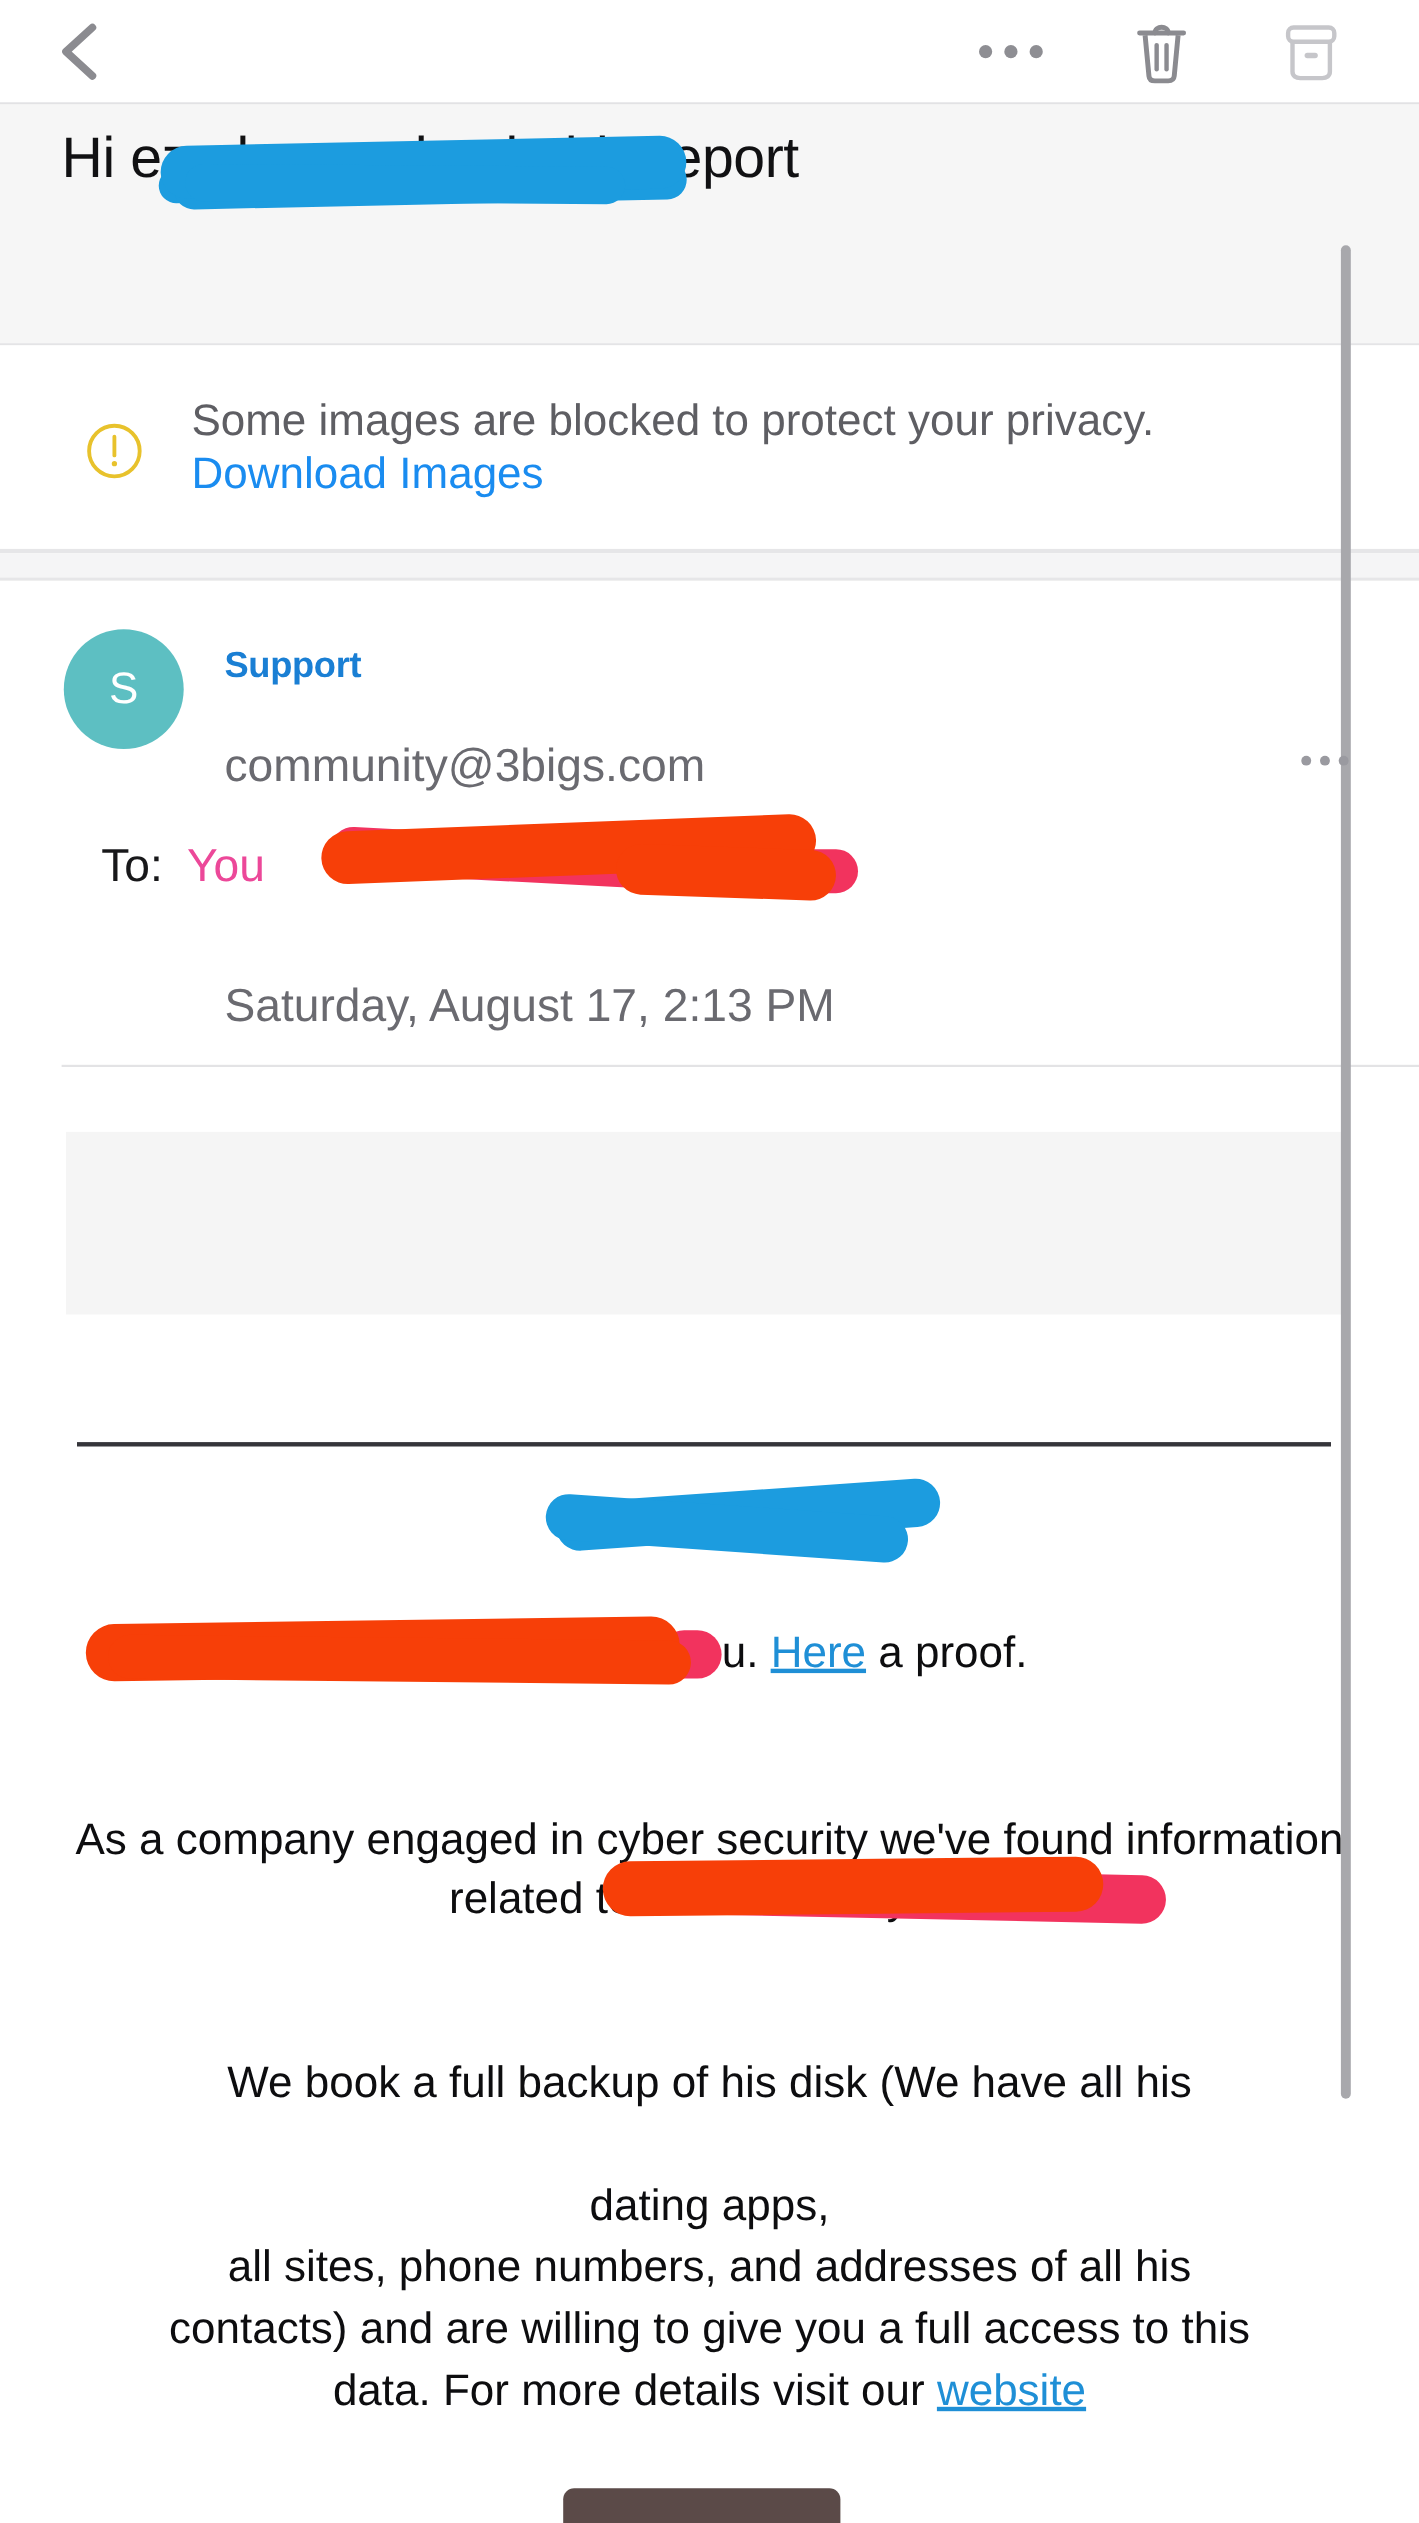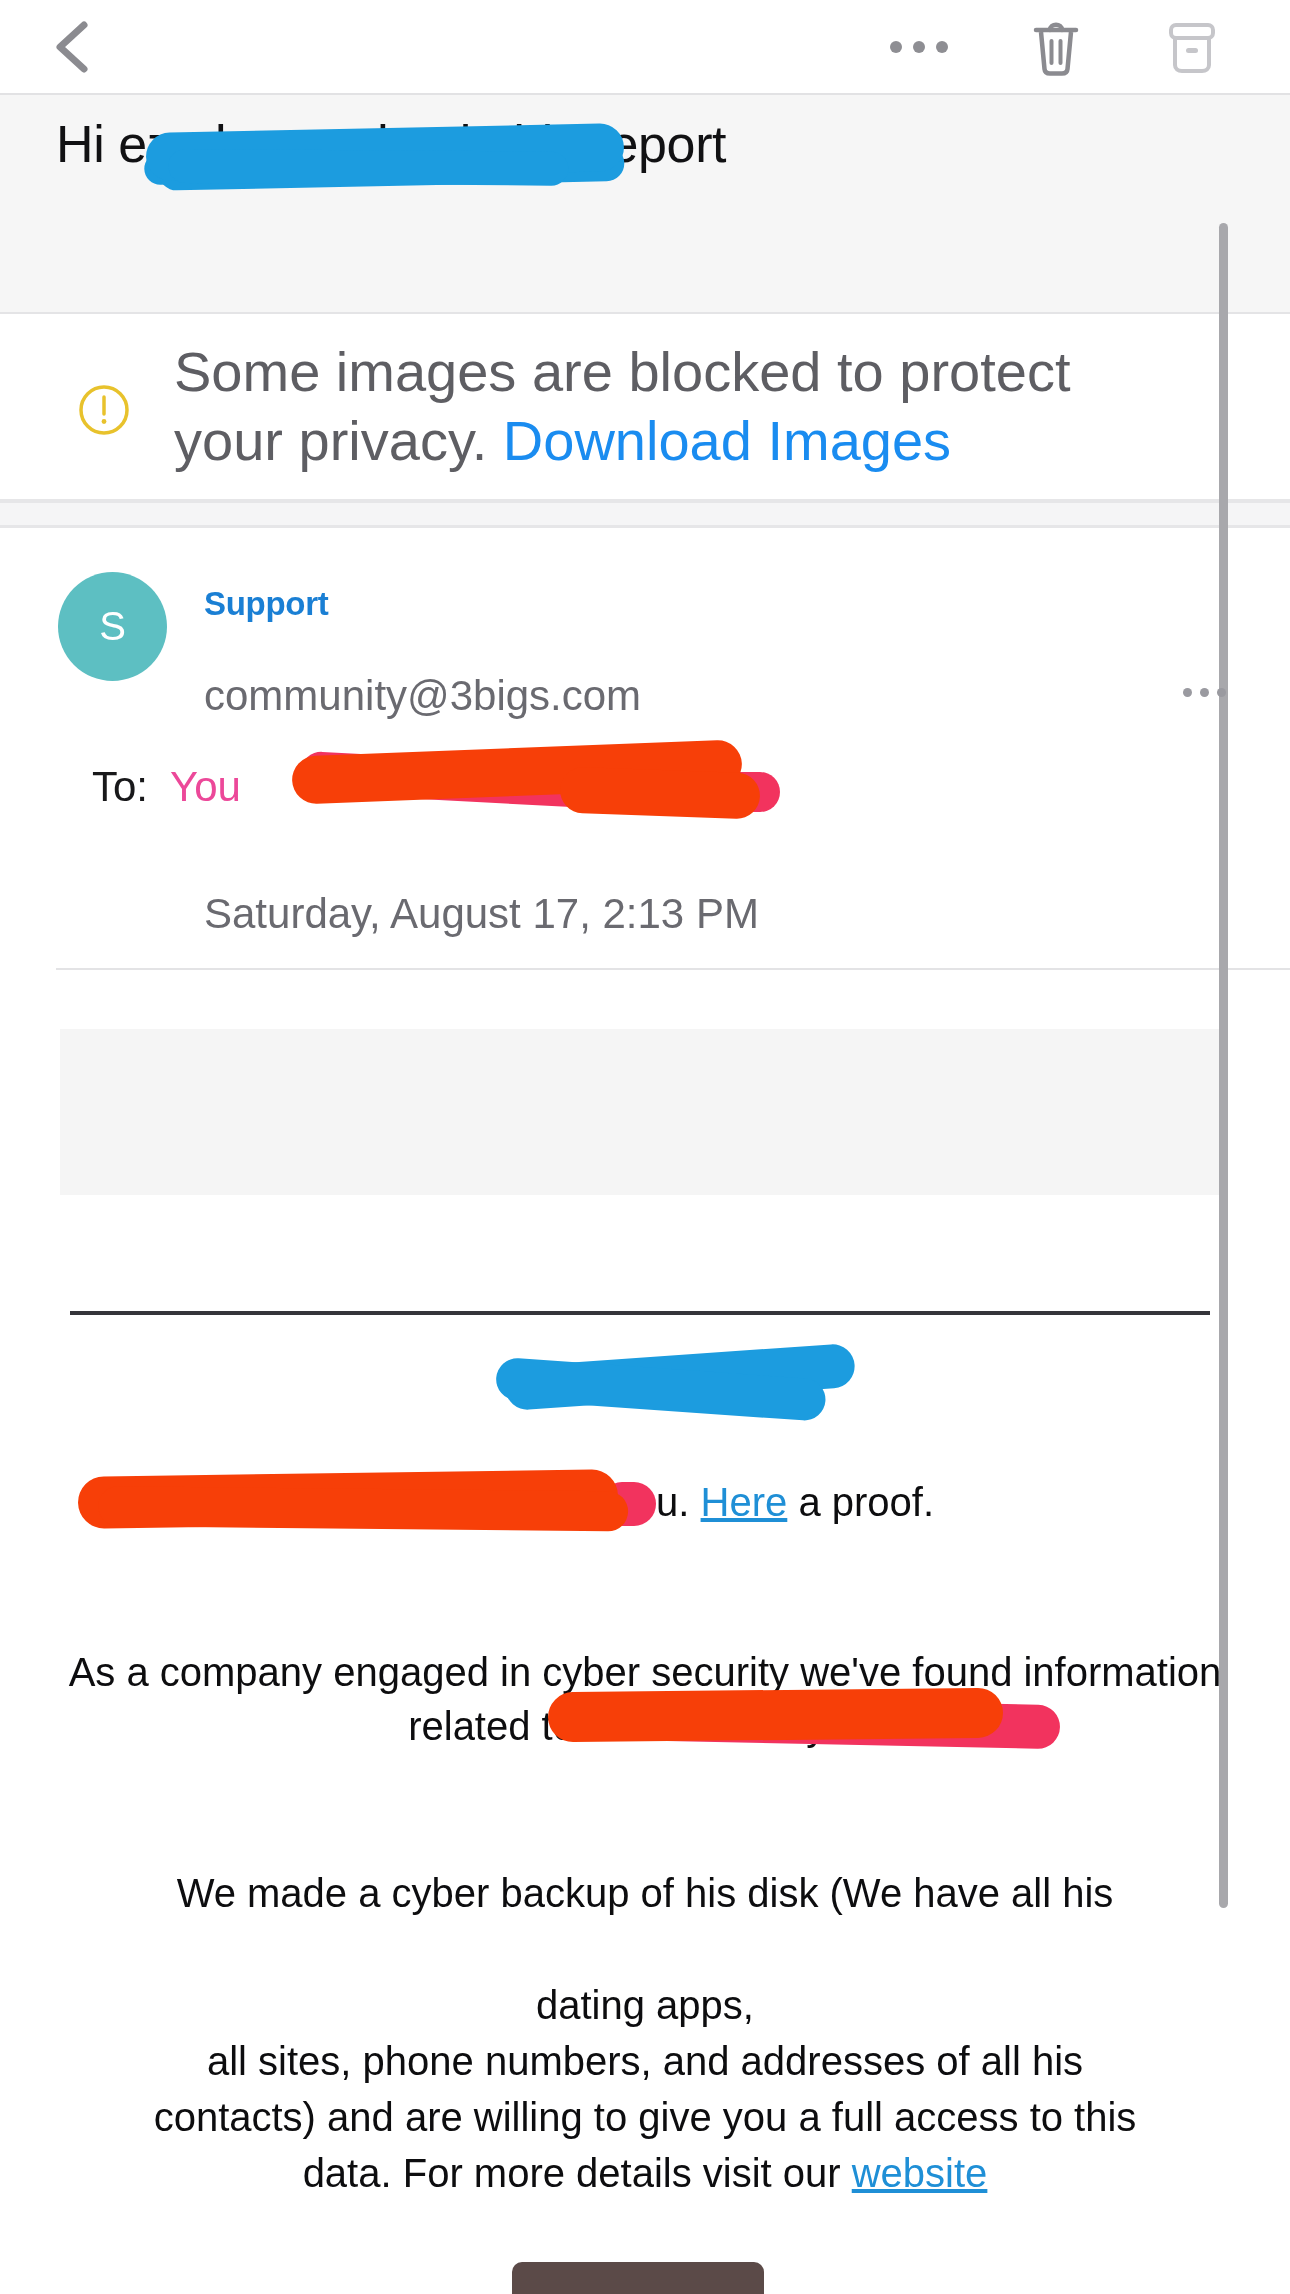--- a/index.html
+++ b/index.html
@@ -138,21 +138,21 @@
     align-items: center;
     padding-left: 78px;
   }
   .warn-icon {
     flex: 0 0 auto;
     width: 52px; height: 52px;
     margin-right: 44px;
     margin-top: 6px;
   }
   .warn-text {
-    font-size: 56px;
+    font-size: 40px;
     line-height: 1.22;
     color: #5e5e63;
     max-width: 1000px;
   }
   .warn-link {
     color: #1a8cf0;
     text-decoration: none;
     cursor: pointer;
   }
 
@@ -528,21 +528,21 @@
   <div class="redact redact-cheat-pink"></div>
 
   <div class="body-text p-cyber">
     <span>As a company engaged in cyber security we've found information related to</span>
     <span>that interest you.</span>
   </div>
   <div class="redact redact-cyber-pink"></div>
   <div class="redact redact-cyber-orange"></div>
 
   <div class="body-text p-backup">
-    <span>We made a cyber backup of his disk (We have all his</span><br>
+    <span>We book a full backup of his disk (We have all his</span><br>
     <br>
     <span>dating apps,</span><br>
     <span>all sites, phone numbers, and addresses of all his</span><br>
     <span>contacts) and are willing to give you a full access to this</span><br>
     <span>data. For more details visit our </span><span class="body-link">website</span>
   </div>
 
   <div class="cta-button"></div>
 
   <div class="scrollbar-track">

